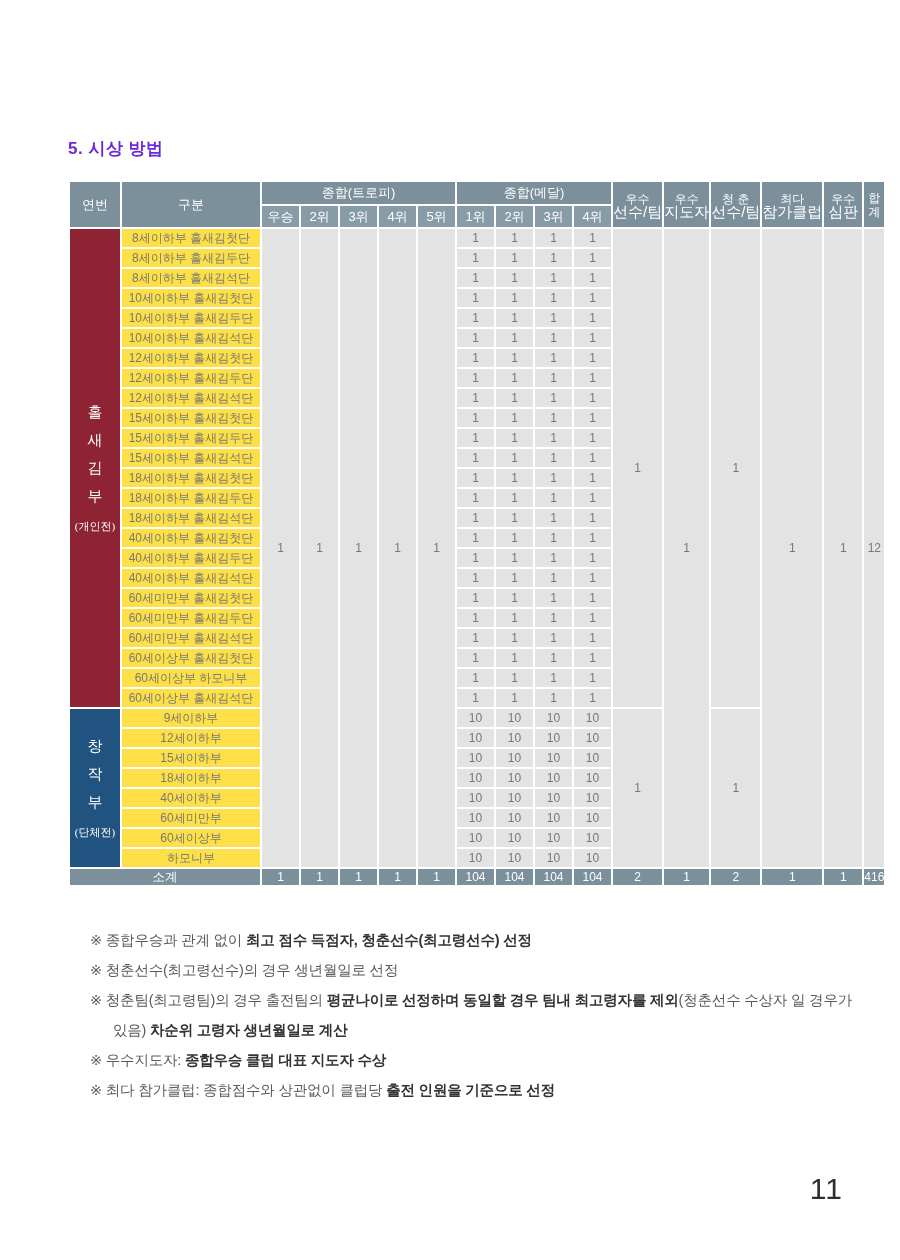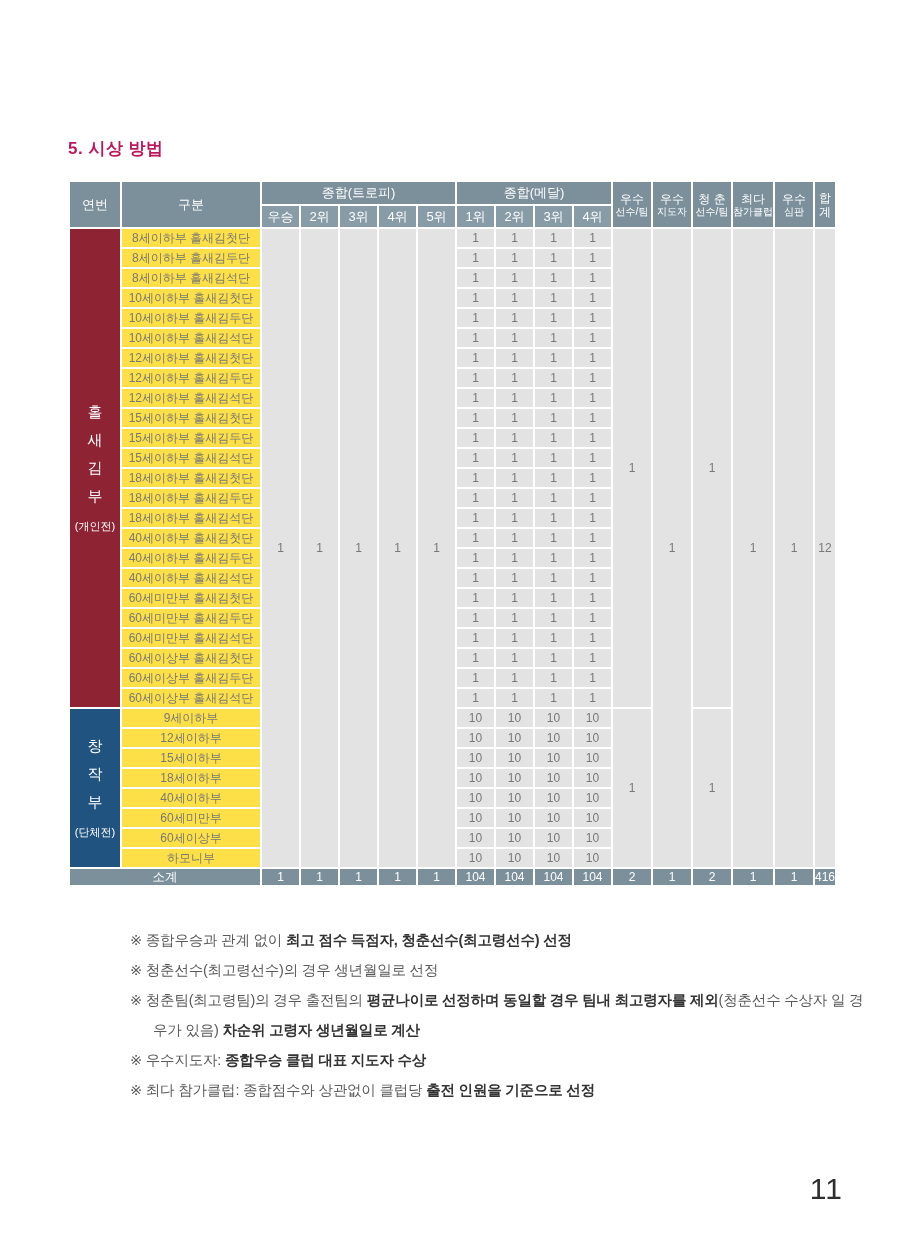--- a/index.html
+++ b/index.html
@@ -5,60 +5,60 @@
   html,body{margin:0;padding:0;}
   body{
     width:900px;height:1260px;background:#ffffff;
     font-family:"Liberation Sans","DejaVu Sans",sans-serif;
     -webkit-font-smoothing:antialiased;
   }
   .page{position:relative;width:900px;height:1260px;overflow:hidden;background:#fff;}
 
   .title{
     position:absolute;left:68px;top:137px;
-    font-size:17px;font-weight:bold;color:#be185d;letter-spacing:0.5px;
+    font-size:17px;font-weight:bold;color:#6d28d9;letter-spacing:0.5px;
   }
 
   table.award{
     position:absolute;left:68px;top:180px;
     border-collapse:collapse;table-layout:fixed;
   }
   table.award td,table.award th{
     border:2px solid #ffffff;padding:0;margin:0;
     text-align:center;vertical-align:middle;
     font-weight:normal;overflow:hidden;white-space:nowrap;
   }
   
   th.h-main{background:#7b909b;color:#ffffff;font-size:13px;height:22px;line-height:20px;}
   th.h-sub{background:#879ca7;color:#ffffff;font-size:13px;height:21px;line-height:19px;}
   th.h-special{background:#7b909b;color:#ffffff;height:45px;}
   th.h-special .top{font-size:12px;line-height:14px;}
-  th.h-special .small{font-size:10px;line-height:11px;text-align:center;}
+  th.h-special .small{font-size:15px;line-height:11px;text-align:center;}
   th.h-special .same{font-size:12px;line-height:14px;}
 
   
   td.cat{background:#fde047;color:#787878;font-size:12px;height:18px;line-height:18px;}
   td.num{background:#e3e3e3;color:#787878;font-size:12px;height:18px;line-height:18px;}
   td.group-cell{color:#ffffff;vertical-align:middle;}
   td.group-cell .gwrap{display:flex;flex-direction:column;align-items:center;justify-content:center;gap:13px;}
   td.group-cell .gchar{font-size:15px;line-height:15px;}
-  td.group-cell .gsub{font-size:11px;line-height:12px;margin-top:4px;}
+  td.group-cell .gsub{font-size:11px;line-height:12px;margin-top:4px;font-family:Liberation Serif, serif;}
 
   
   td.thick-l,th.thick-l{border-left-width:3px;}
 
   
   td.sub-label{background:#7b909b;color:#ffffff;font-size:12.5px;height:16px;line-height:16px;}
   td.sub-val{background:#7b909b;color:#ffffff;font-size:12px;height:16px;line-height:16px;}
 
   
   .notes{position:absolute;left:90px;top:925px;width:778px;}
   .note{
     font-size:14.5px;color:#5a5a5a;line-height:30px;
-    padding-left:23px;text-indent:-23px;letter-spacing:-0.2px;margin-left:40px;
+    padding-left:23px;text-indent:-23px;letter-spacing:-0.2px;
   }
   .note b{color:#333333;font-weight:bold;}
 
   .page-number{
     position:absolute;right:57px;top:1172px;
     font-size:30px;color:#2e2e2e;font-weight:normal;letter-spacing:1px;
     font-family:"Liberation Sans","DejaVu Sans",sans-serif;
     margin-left:8px;
   }
 </style>
@@ -301,21 +301,21 @@
           <td class="num">1</td>
         </tr>
         <tr>
           <td class="cat">60세이상부 홀새김첫단</td>
           <td class="num thick-l">1</td>
           <td class="num">1</td>
           <td class="num">1</td>
           <td class="num">1</td>
         </tr>
         <tr>
-          <td class="cat">60세이상부 홀새김두단</td>
+          <td class="cat">60세이상부 하모니부</td>
           <td class="num thick-l">1</td>
           <td class="num">1</td>
           <td class="num">1</td>
           <td class="num">1</td>
         </tr>
         <tr>
           <td class="cat">60세이상부 홀새김석단</td>
           <td class="num thick-l">1</td>
           <td class="num">1</td>
           <td class="num">1</td>

